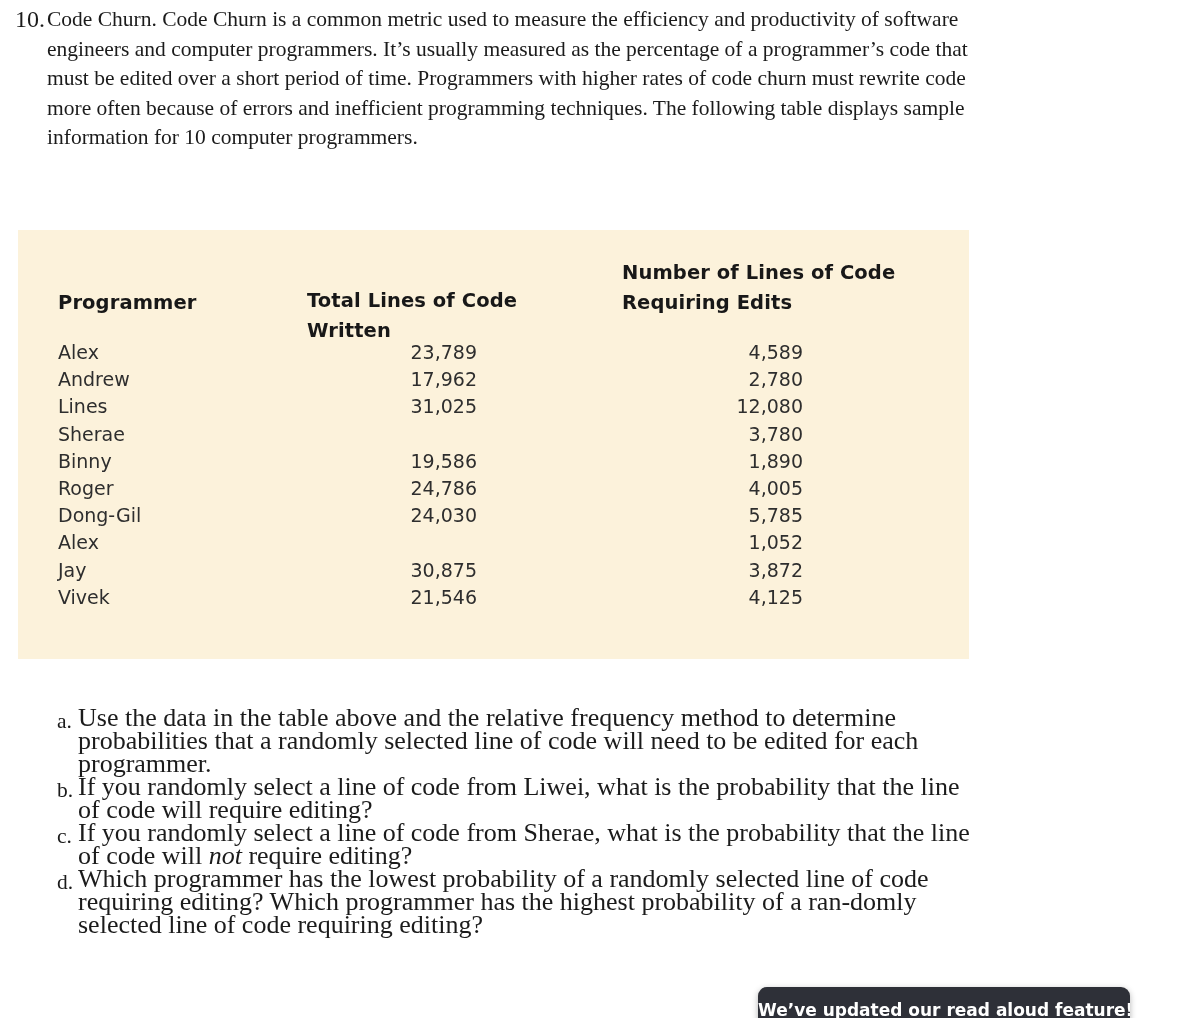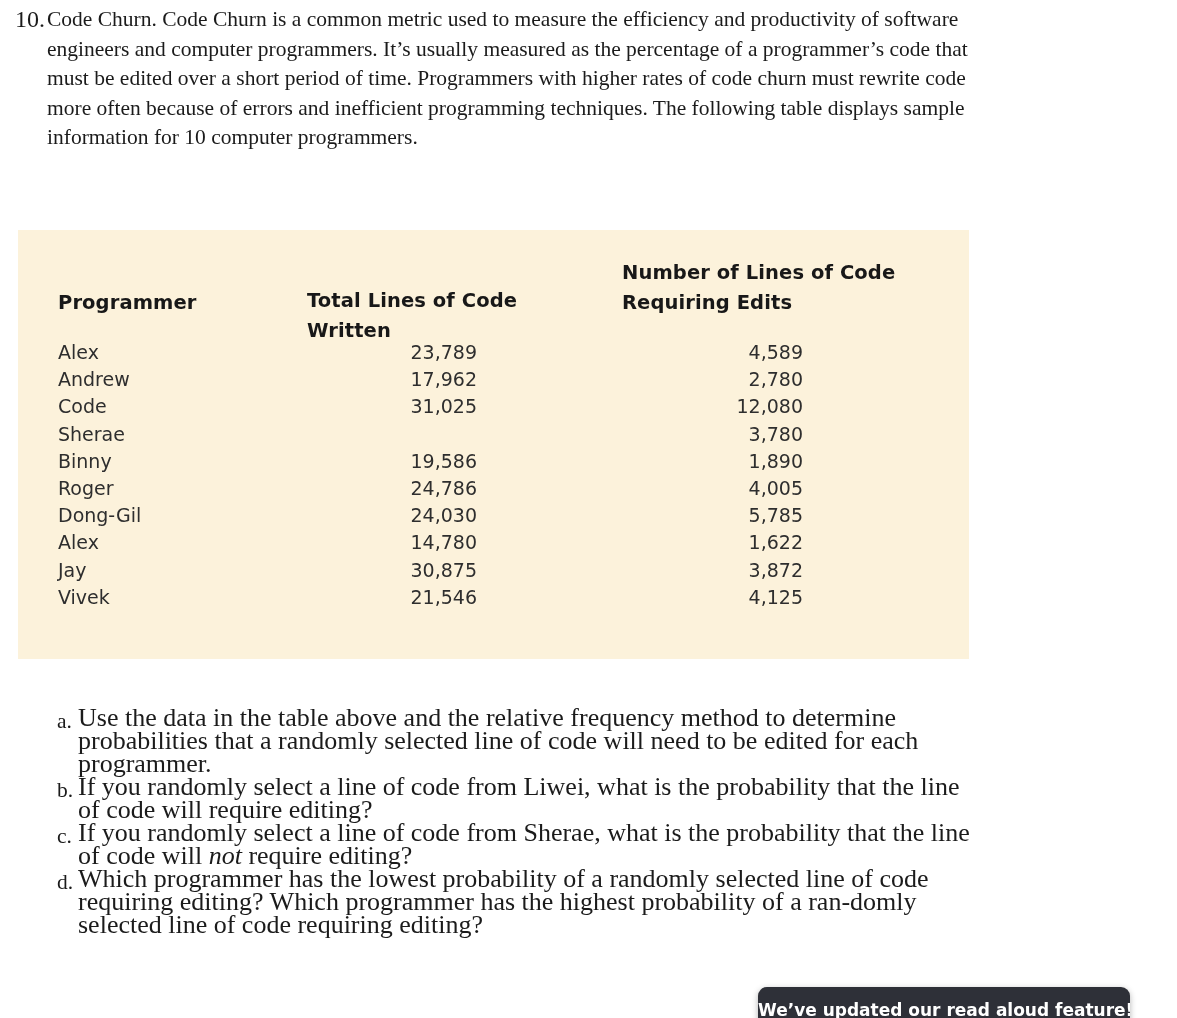--- a/index.html
+++ b/index.html
@@ -214,21 +214,21 @@
         <div class="cell cell-name">Alex</div>
         <div class="cell cell-total">23,789</div>
         <div class="cell cell-edits">4,589</div>
       </div>
       <div class="trow">
         <div class="cell cell-name">Andrew</div>
         <div class="cell cell-total">17,962</div>
         <div class="cell cell-edits">2,780</div>
       </div>
       <div class="trow">
-        <div class="cell cell-name">Code</div>
+        <div class="cell cell-name">Lines</div>
         <div class="cell cell-total">31,025</div>
         <div class="cell cell-edits">12,080</div>
       </div>
       <div class="trow">
         <div class="cell cell-name">Sherae</div>
         <div class="cell cell-edits">3,780</div>
       </div>
       <div class="trow">
         <div class="cell cell-name">Binny</div>
         <div class="cell cell-total">19,586</div>
@@ -239,22 +239,21 @@
         <div class="cell cell-total">24,786</div>
         <div class="cell cell-edits">4,005</div>
       </div>
       <div class="trow">
         <div class="cell cell-name">Dong-Gil</div>
         <div class="cell cell-total">24,030</div>
         <div class="cell cell-edits">5,785</div>
       </div>
       <div class="trow">
         <div class="cell cell-name">Alex</div>
-        <div class="cell cell-total">14,780</div>
-        <div class="cell cell-edits">1,622</div>
+        <div class="cell cell-edits">1,052</div>
       </div>
       <div class="trow">
         <div class="cell cell-name">Jay</div>
         <div class="cell cell-total">30,875</div>
         <div class="cell cell-edits">3,872</div>
       </div>
       <div class="trow">
         <div class="cell cell-name">Vivek</div>
         <div class="cell cell-total">21,546</div>
         <div class="cell cell-edits">4,125</div>

